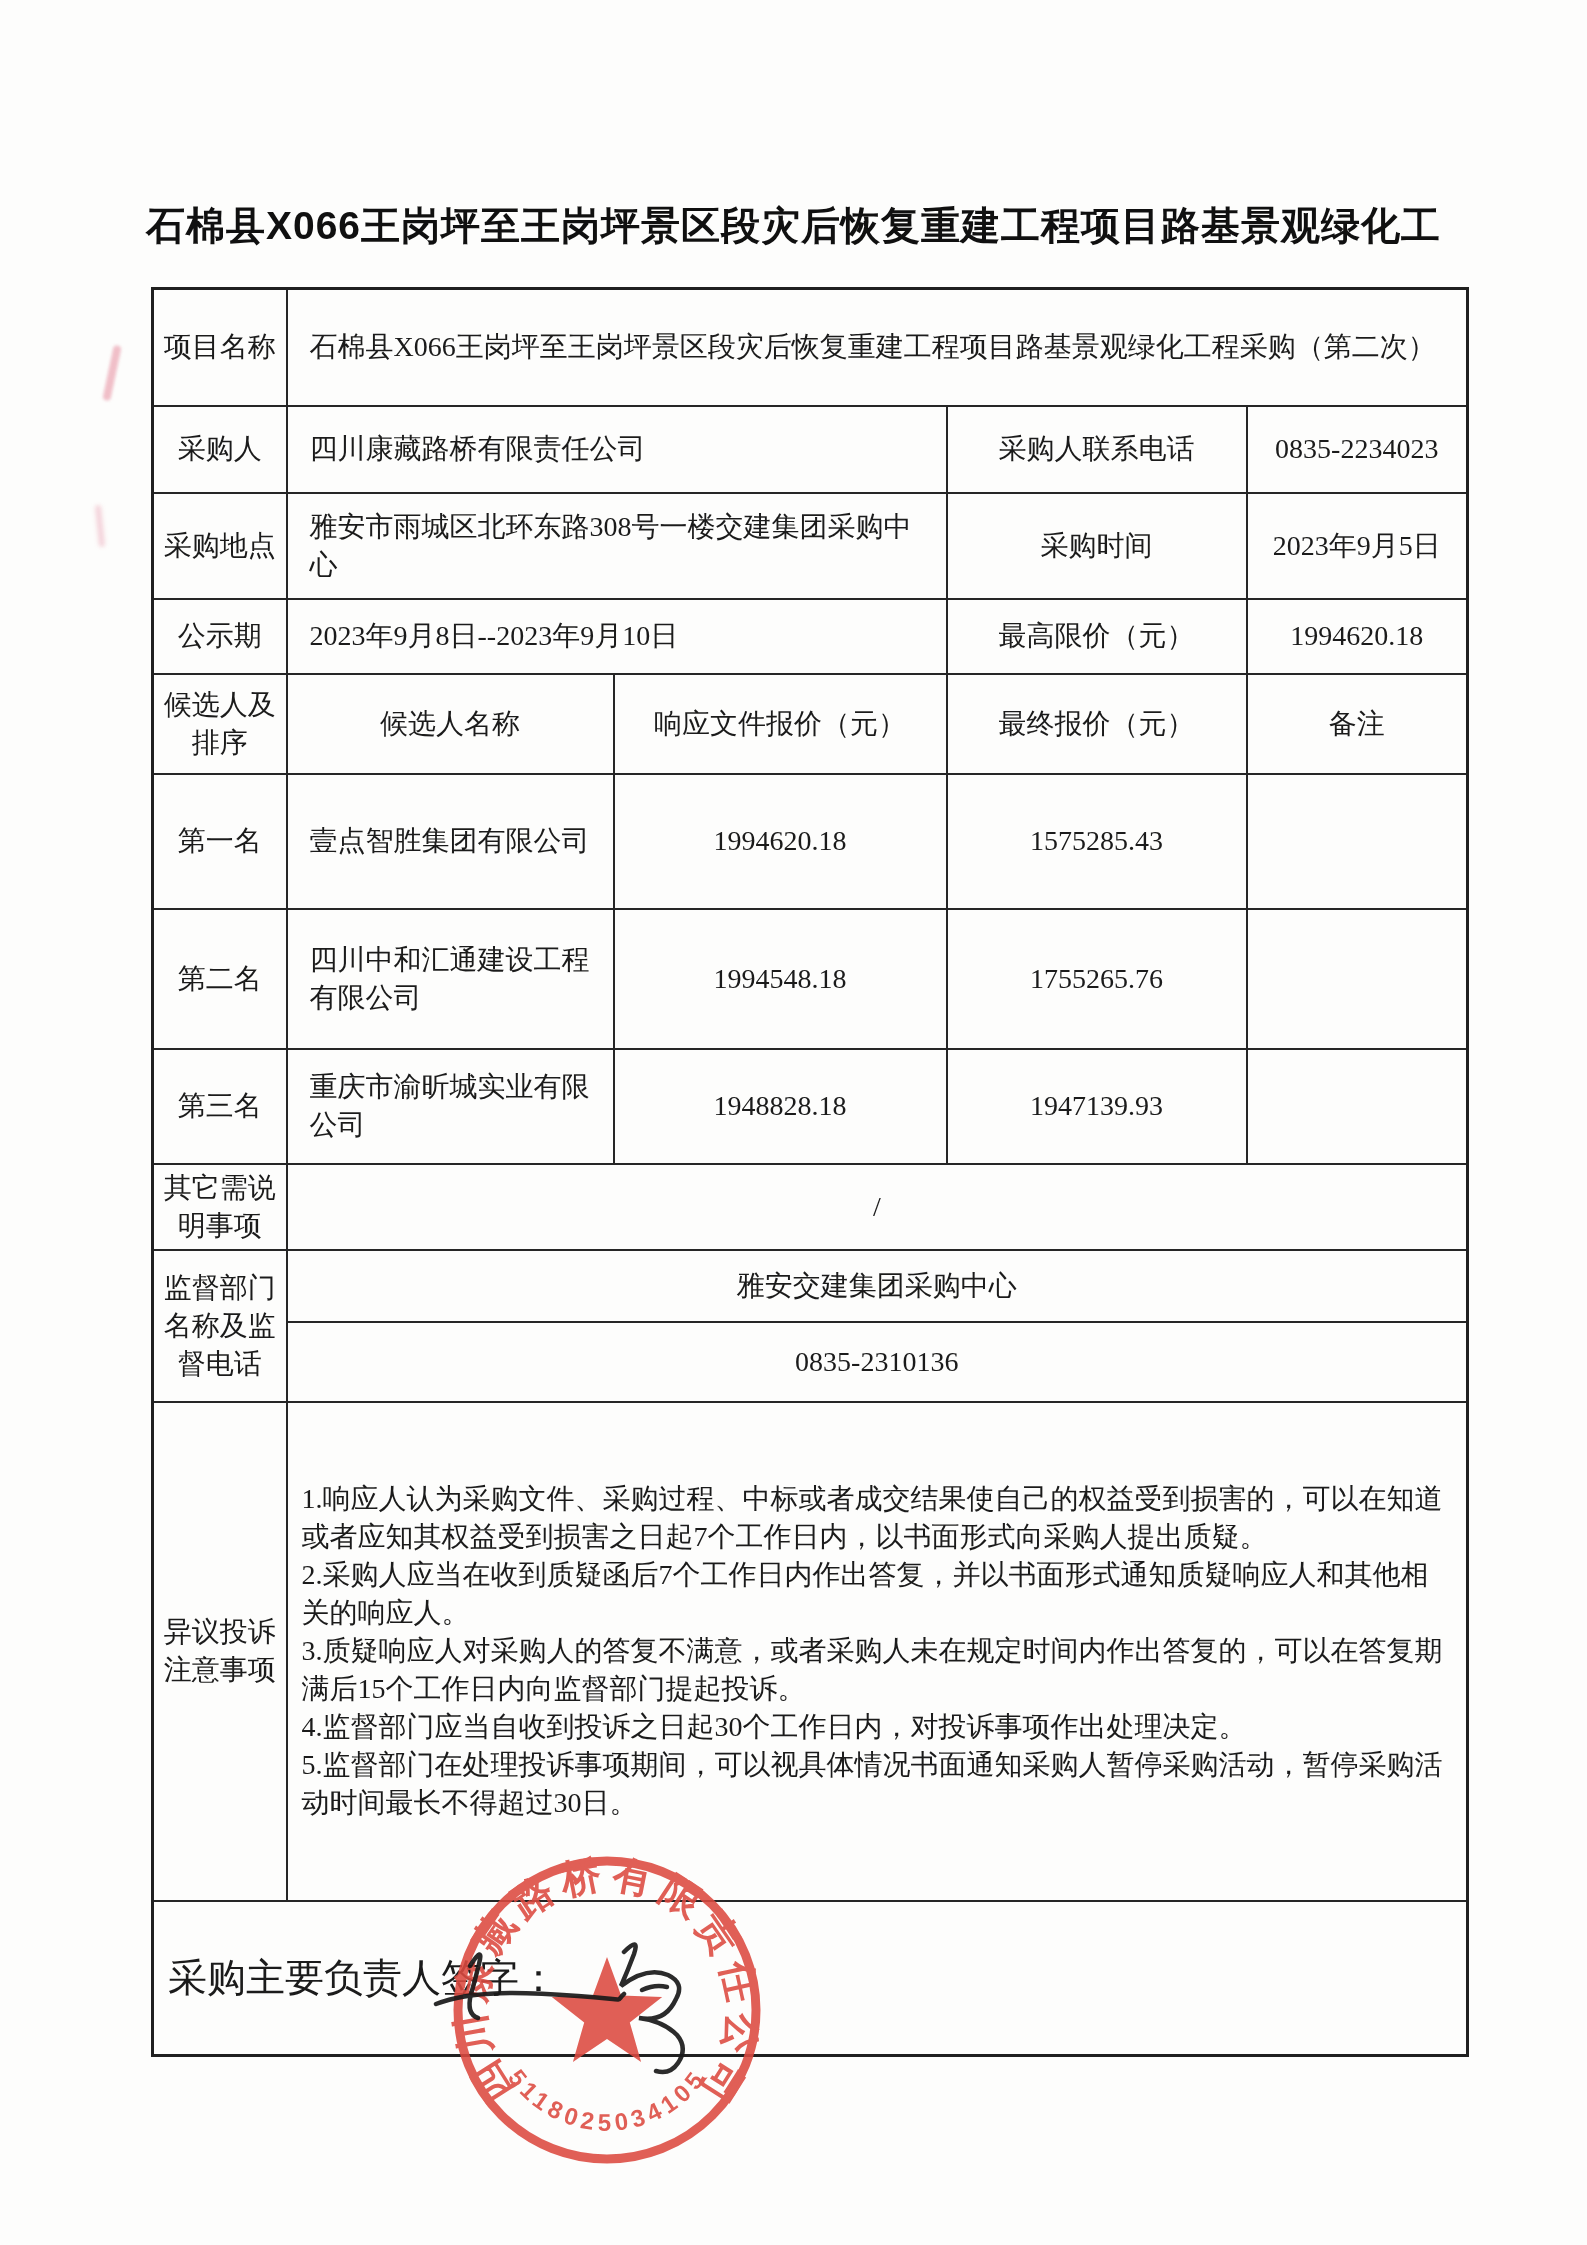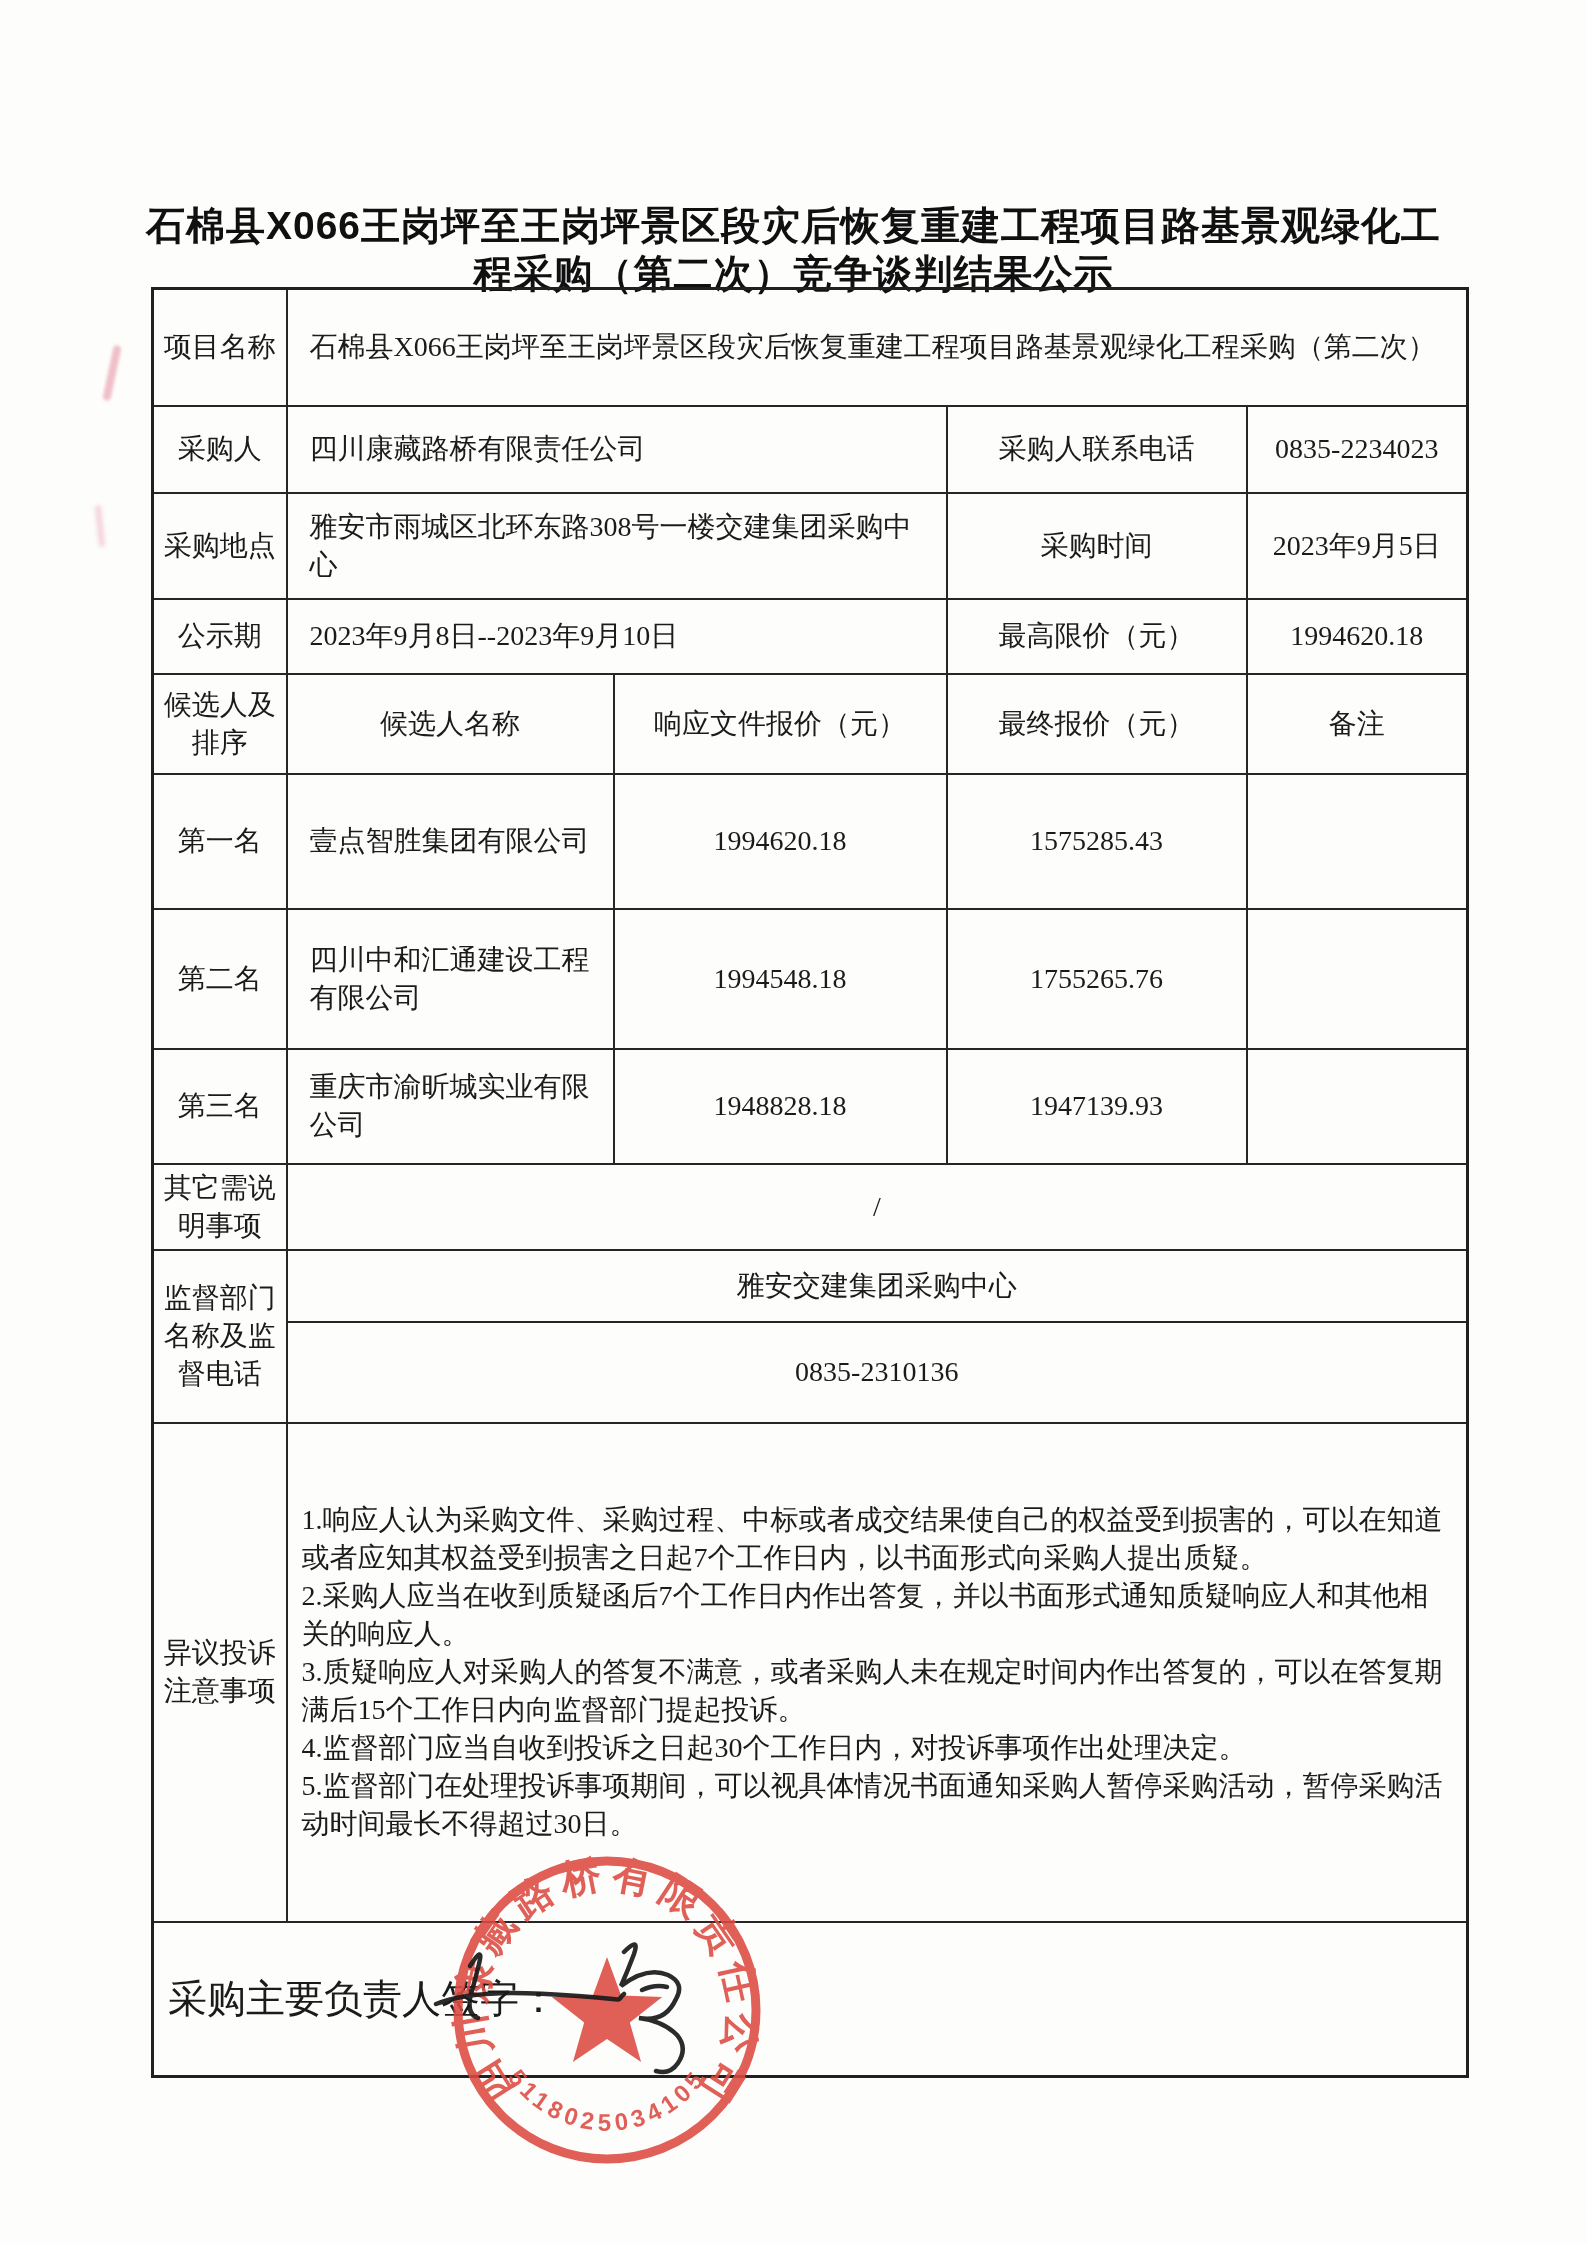--- a/index.html
+++ b/index.html
@@ -26,21 +26,20 @@
   .a2{left:97px;top:505px;width:6px;height:42px;background:rgba(221,104,129,.28);
       transform:rotate(-6deg);filter:blur(2px);}
 </style>
 </head>
 <body>
 
 <div class="page">
 
   <div class="doc-title">
     <div>石棉县X066王岗坪至王岗坪景区段灾后恢复重建工程项目路基景观绿化工</div>
-    <div>程采购（第二次）竞争谈判结果公示</div>
   </div>
 
   <div class="artifact a1"></div>
   <div class="artifact a2"></div>
 
   <table class="main">
     <colgroup>
         <col style="width:134px">
         <col style="width:327px">
         <col style="width:333px">
@@ -109,21 +108,21 @@
 
     <tr style="height:83px">
       <td class="lbl">其它需说明事项</td>
       <td class="ctr" colspan="4">/</td>
     </tr>
 
     <tr style="height:72px">
       <td class="lbl" rowspan="2">监督部门名称及监督电话</td>
       <td class="ctr" colspan="4">雅安交建集团采购中心</td>
     </tr>
-    <tr style="height:101px">
+    <tr style="height:80px">
       <td class="ctr" colspan="4">0835-2310136</td>
     </tr>
 
     <tr style="height:499px">
       <td class="lbl">异议投诉注意事项</td>
       <td class="para" colspan="4">
         <div>1.响应人认为采购文件、采购过程、中标或者成交结果使自己的权益受到损害的，可以在知道或者应知其权益受到损害之日起7个工作日内，以书面形式向采购人提出质疑。</div>
         <div>2.采购人应当在收到质疑函后7个工作日内作出答复，并以书面形式通知质疑响应人和其他相关的响应人。</div>
         <div>3.质疑响应人对采购人的答复不满意，或者采购人未在规定时间内作出答复的，可以在答复期满后15个工作日内向监督部门提起投诉。</div>
         <div>4.监督部门应当自收到投诉之日起30个工作日内，对投诉事项作出处理决定。</div>

